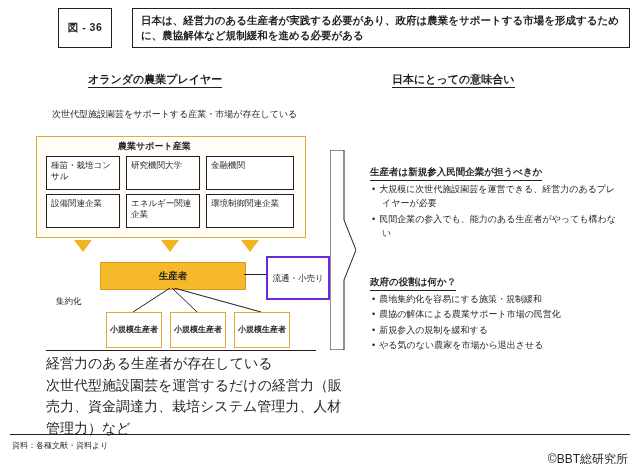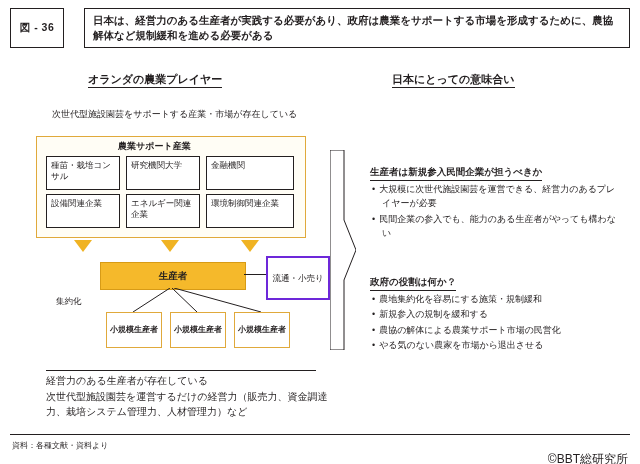--- a/index.html
+++ b/index.html
@@ -17,20 +17,21 @@
   .header{
     position:absolute;left:10px;top:8px;width:620px;height:40px;
     display:flex;align-items:stretch;
   }
   .fig-box{
     width:52px;
     border:1px solid #231f20;
     display:flex;align-items:center;justify-content:center;
     font-size:10.5px;font-weight:bold;letter-spacing:0.5px;
     background:#ffffff;
+    margin-left:48px;
   }
   .title-box{
     flex:1;margin-left:20px;
     border:1px solid #231f20;
     display:flex;align-items:center;
     padding:3px 8px;
     background:#ffffff;
   }
   .title-text{
     font-size:10.5px;font-weight:bold;line-height:1.45;
@@ -109,22 +110,22 @@
     display:flex;align-items:center;justify-content:center;
     text-align:center;
     font-weight:bold;
   }
   .s1{left:106px;top:312px;}
   .s2{left:170px;top:312px;}
   .s3{left:234px;top:312px;}
 
   
   #bottom-note{
-    position:absolute;left:46px;top:370px;width:300px;
-    font-size:10px;line-height:1.55;
+    position:absolute;left:46px;top:350px;width:300px;
+    font-size:14px;line-height:1.55;
   }
   #bottom-note .uline{border-top:1px solid #231f20;width:270px;margin-bottom:2px;}
 
   
   .bigarrow{
     position:absolute;left:330px;top:150px;width:26px;height:200px;
   }
 
   
   .r-head{
@@ -211,22 +212,22 @@
     <ul class="bl">
       <li>大規模に次世代施設園芸を運営できる、経営力のあるプレイヤーが必要</li>
       <li>民間企業の参入でも、能力のある生産者がやっても構わない</li>
     </ul>
   </div>
 
   <div class="r-head" id="r2-head">政府の役割は何か？</div>
   <div class="bullets" id="r2-b">
     <ul class="bl">
       <li>農地集約化を容易にする施策・規制緩和</li>
+      <li>農協の解体による農業サポート市場の民営化</li>
       <li>新規参入の規制を緩和する</li>
-      <li>農協の解体による農業サポート市場の民営化</li>
       <li>やる気のない農家を市場から退出させる</li>
     </ul>
   </div>
 
   <div class="footline"></div>
   <div id="source">資料：各種文献・資料より</div>
   <div id="credit">©BBT総研究所</div>
 
 </div>
 

